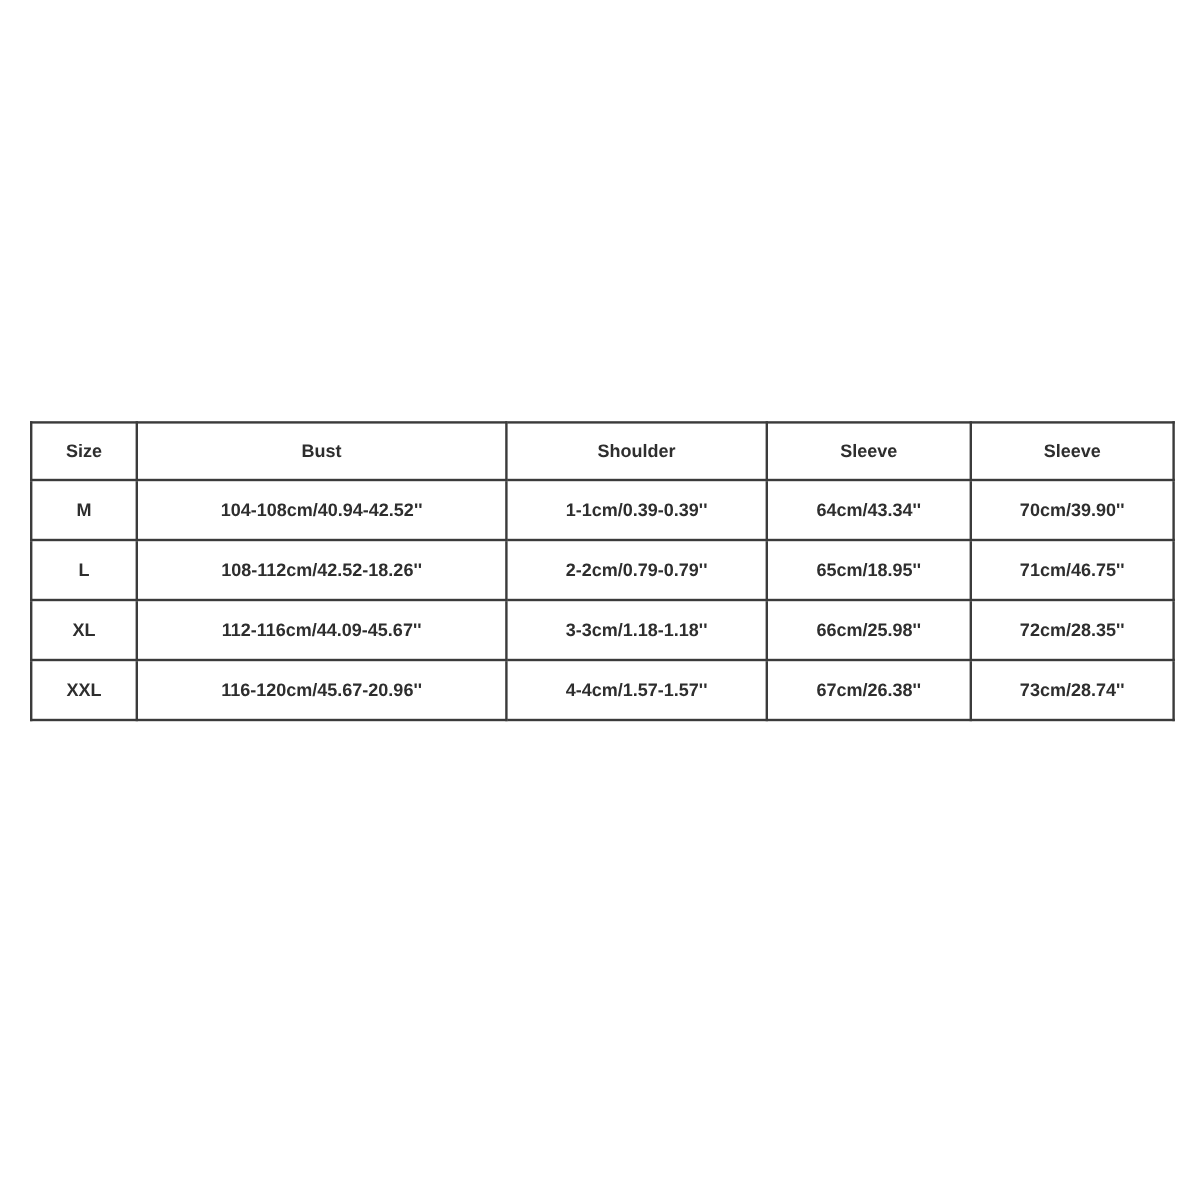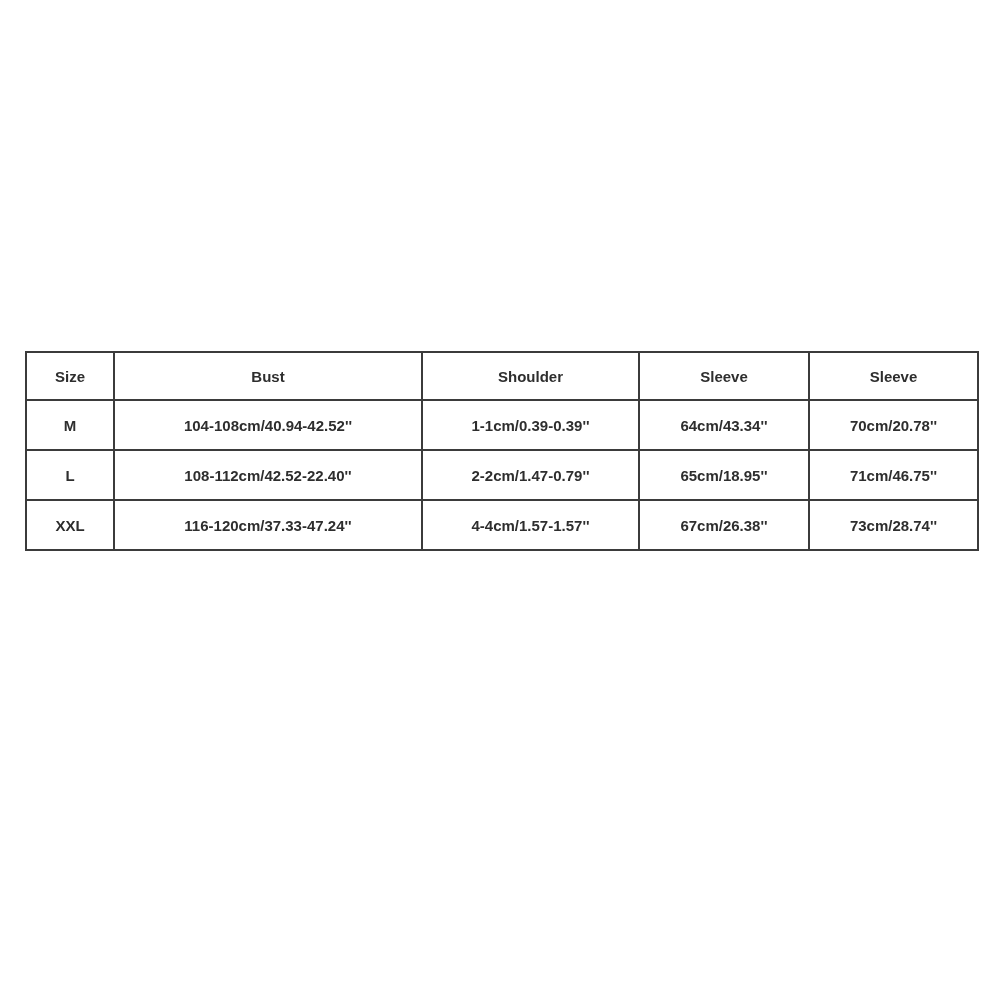--- a/index.html
+++ b/index.html
@@ -69,31 +69,38 @@
           <th>Sleeve</th>
           <th>Sleeve</th>
         </tr>
     </thead>
     <tbody>
         <tr>
           <td>M</td>
           <td>104-108cm/40.94-42.52''</td>
           <td>1-1cm/0.39-0.39''</td>
           <td>64cm/43.34''</td>
-          <td>70cm/20.78''</td>
+          <td>70cm/39.90''</td>
         </tr>
         <tr>
           <td>L</td>
-          <td>108-112cm/42.52-22.40''</td>
-          <td>2-2cm/1.47-0.79''</td>
+          <td>108-112cm/42.52-18.26''</td>
+          <td>2-2cm/0.79-0.79''</td>
           <td>65cm/18.95''</td>
           <td>71cm/46.75''</td>
         </tr>
         <tr>
+          <td>XL</td>
+          <td>112-116cm/44.09-45.67''</td>
+          <td>3-3cm/1.18-1.18''</td>
+          <td>66cm/25.98''</td>
+          <td>72cm/28.35''</td>
+        </tr>
+        <tr>
           <td>XXL</td>
-          <td>116-120cm/37.33-47.24''</td>
+          <td>116-120cm/45.67-20.96''</td>
           <td>4-4cm/1.57-1.57''</td>
           <td>67cm/26.38''</td>
           <td>73cm/28.74''</td>
         </tr>
       </tbody>
   </table>
 </div>
 
 </body></html>

